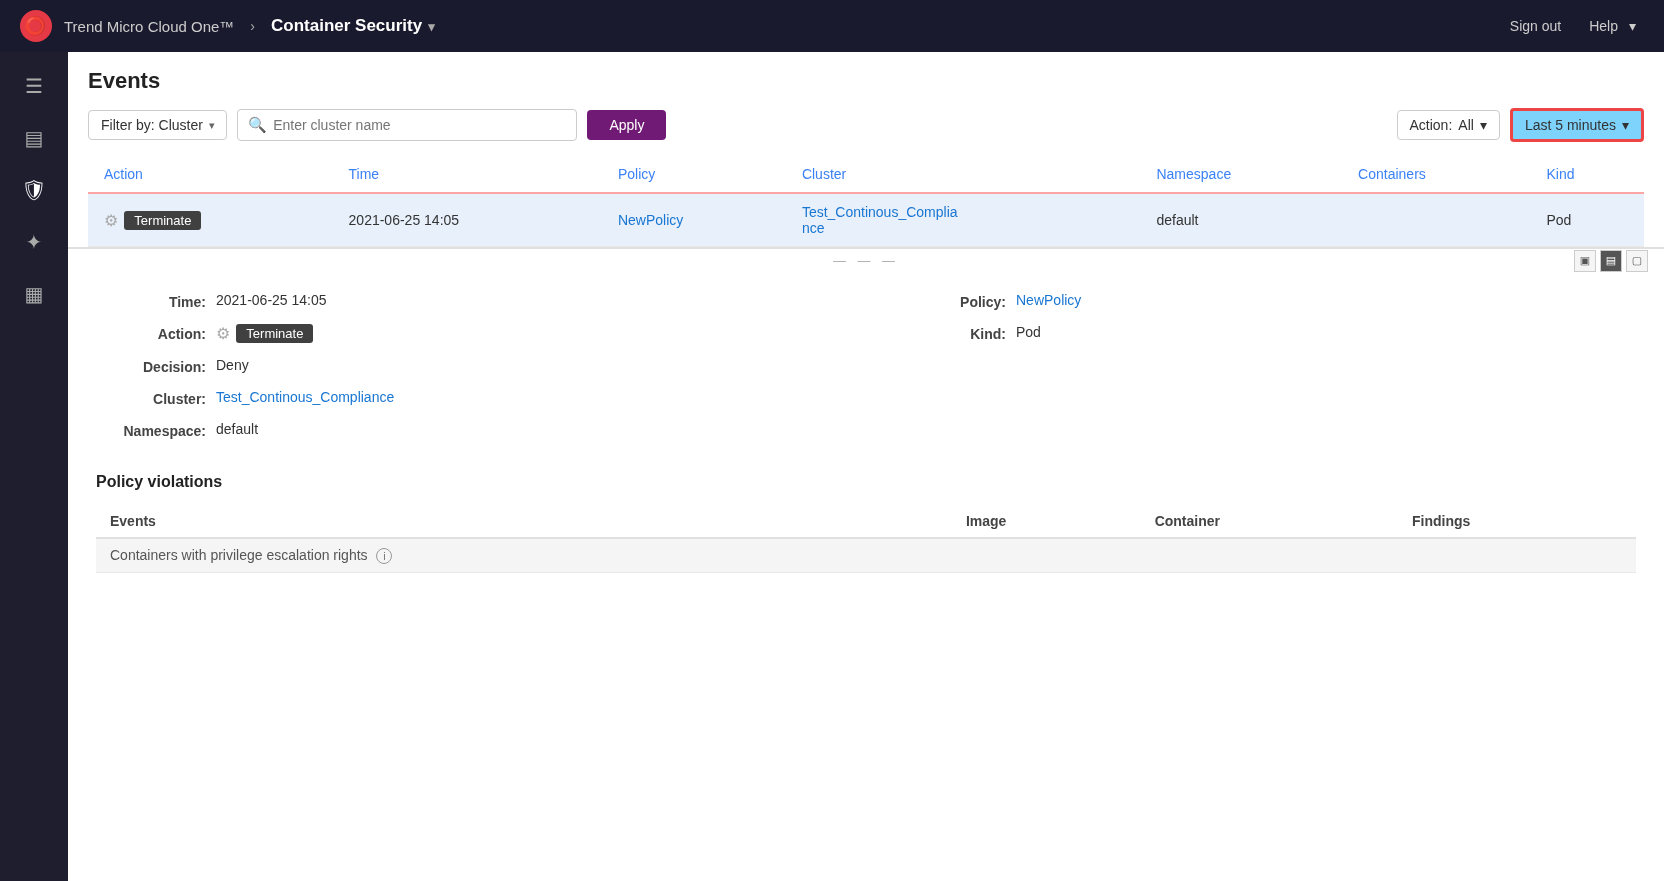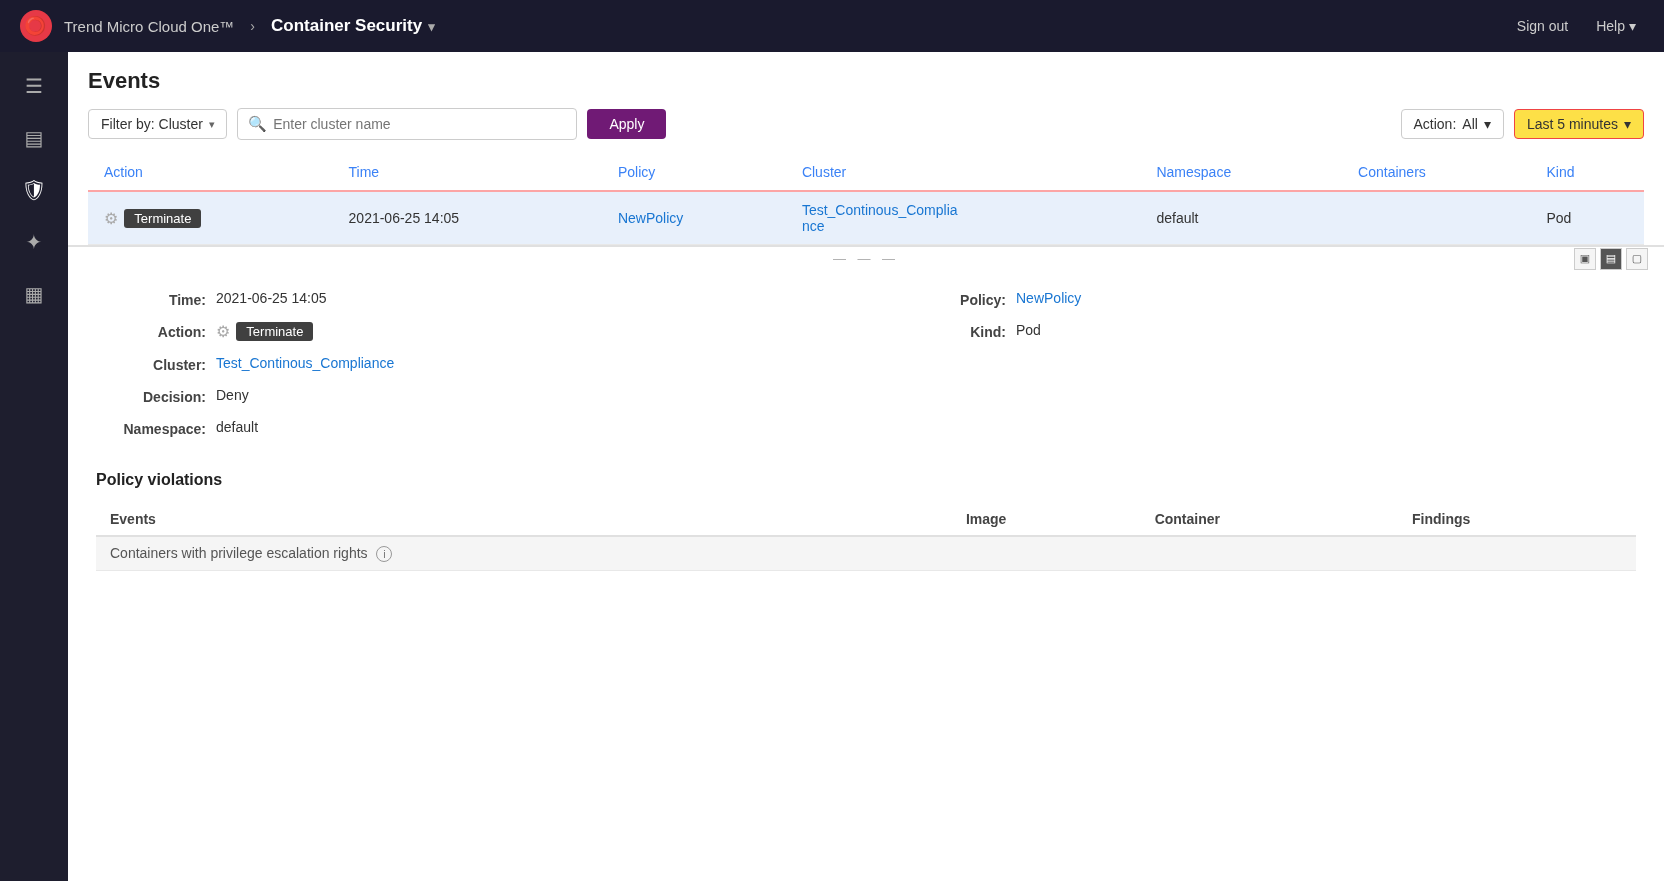--- a/index.html
+++ b/index.html
@@ -27,21 +27,21 @@
     }
     .topnav-chevron { color: #aaa; margin: 0 4px; }
     .topnav-app {
       font-size: 17px; font-weight: 600; color: #fff; display: flex; align-items: center; gap: 6px; justify-content: center;
     }
     .topnav-app-chevron { font-size: 13px; color: #aaa; }
     .topnav-spacer { flex: 1; }
     .topnav-signout, .topnav-help {
       color: #ccc; font-size: 14px; cursor: pointer; padding: 4px 8px;
     }
-    .topnav-help { display: flex; align-items: center; gap: 4px; }
+    .topnav-help { display: flex; align-items: center; gap: 11px; }
 
     
     .layout { display: flex; height: calc(881px - 52px); }
 
     
     .sidebar {
       width: 68px;
       background: #1e1e2e;
       display: flex;
       flex-direction: column;
@@ -101,22 +101,22 @@
     }
     .toolbar-spacer { flex: 1; }
     .action-filter {
       display: flex; align-items: center; gap: 6px;
       border: 1px solid #ccc; border-radius: 4px;
       padding: 6px 12px; background: #fff; cursor: pointer;
       font-size: 14px; color: #333; white-space: nowrap;
     }
     .time-filter {
       display: flex; align-items: center; gap: 6px;
-      border: 1px solid #ef4444; border-radius: 4px;
-      padding: 6px 12px; background: #fde047; cursor: pointer;
+      border: 3px solid #ef4444; border-radius: 4px;
+      padding: 6px 12px; background: #7dd3fc; cursor: pointer;
       font-size: 14px; color: #333; white-space: nowrap;
     }
 
     
     .table-container {
       flex: 0 0 auto;
       overflow-x: auto;
     }
     table {
       width: 100%; border-collapse: collapse;
@@ -321,26 +321,26 @@
             <span class="detail-value">2021-06-25 14:05</span>
           </div>
           <div class="detail-row">
             <span class="detail-label">Action:</span>
             <div class="action-detail">
               <span class="gear-icon">⚙</span>
               <span class="terminate-badge">Terminate</span>
             </div>
           </div>
           <div class="detail-row">
+            <span class="detail-label">Decision:</span>
+            <span class="detail-value">Deny</span>
+          </div>
+          <div class="detail-row">
             <span class="detail-label">Cluster:</span>
             <a class="detail-value link">Test_Continous_Compliance</a>
-          </div>
-          <div class="detail-row">
-            <span class="detail-label">Decision:</span>
-            <span class="detail-value">Deny</span>
           </div>
           <div class="detail-row">
             <span class="detail-label">Namespace:</span>
             <span class="detail-value">default</span>
           </div>
         </div>
 
         <div>
           <div class="detail-row">
             <span class="detail-label">Policy:</span>

